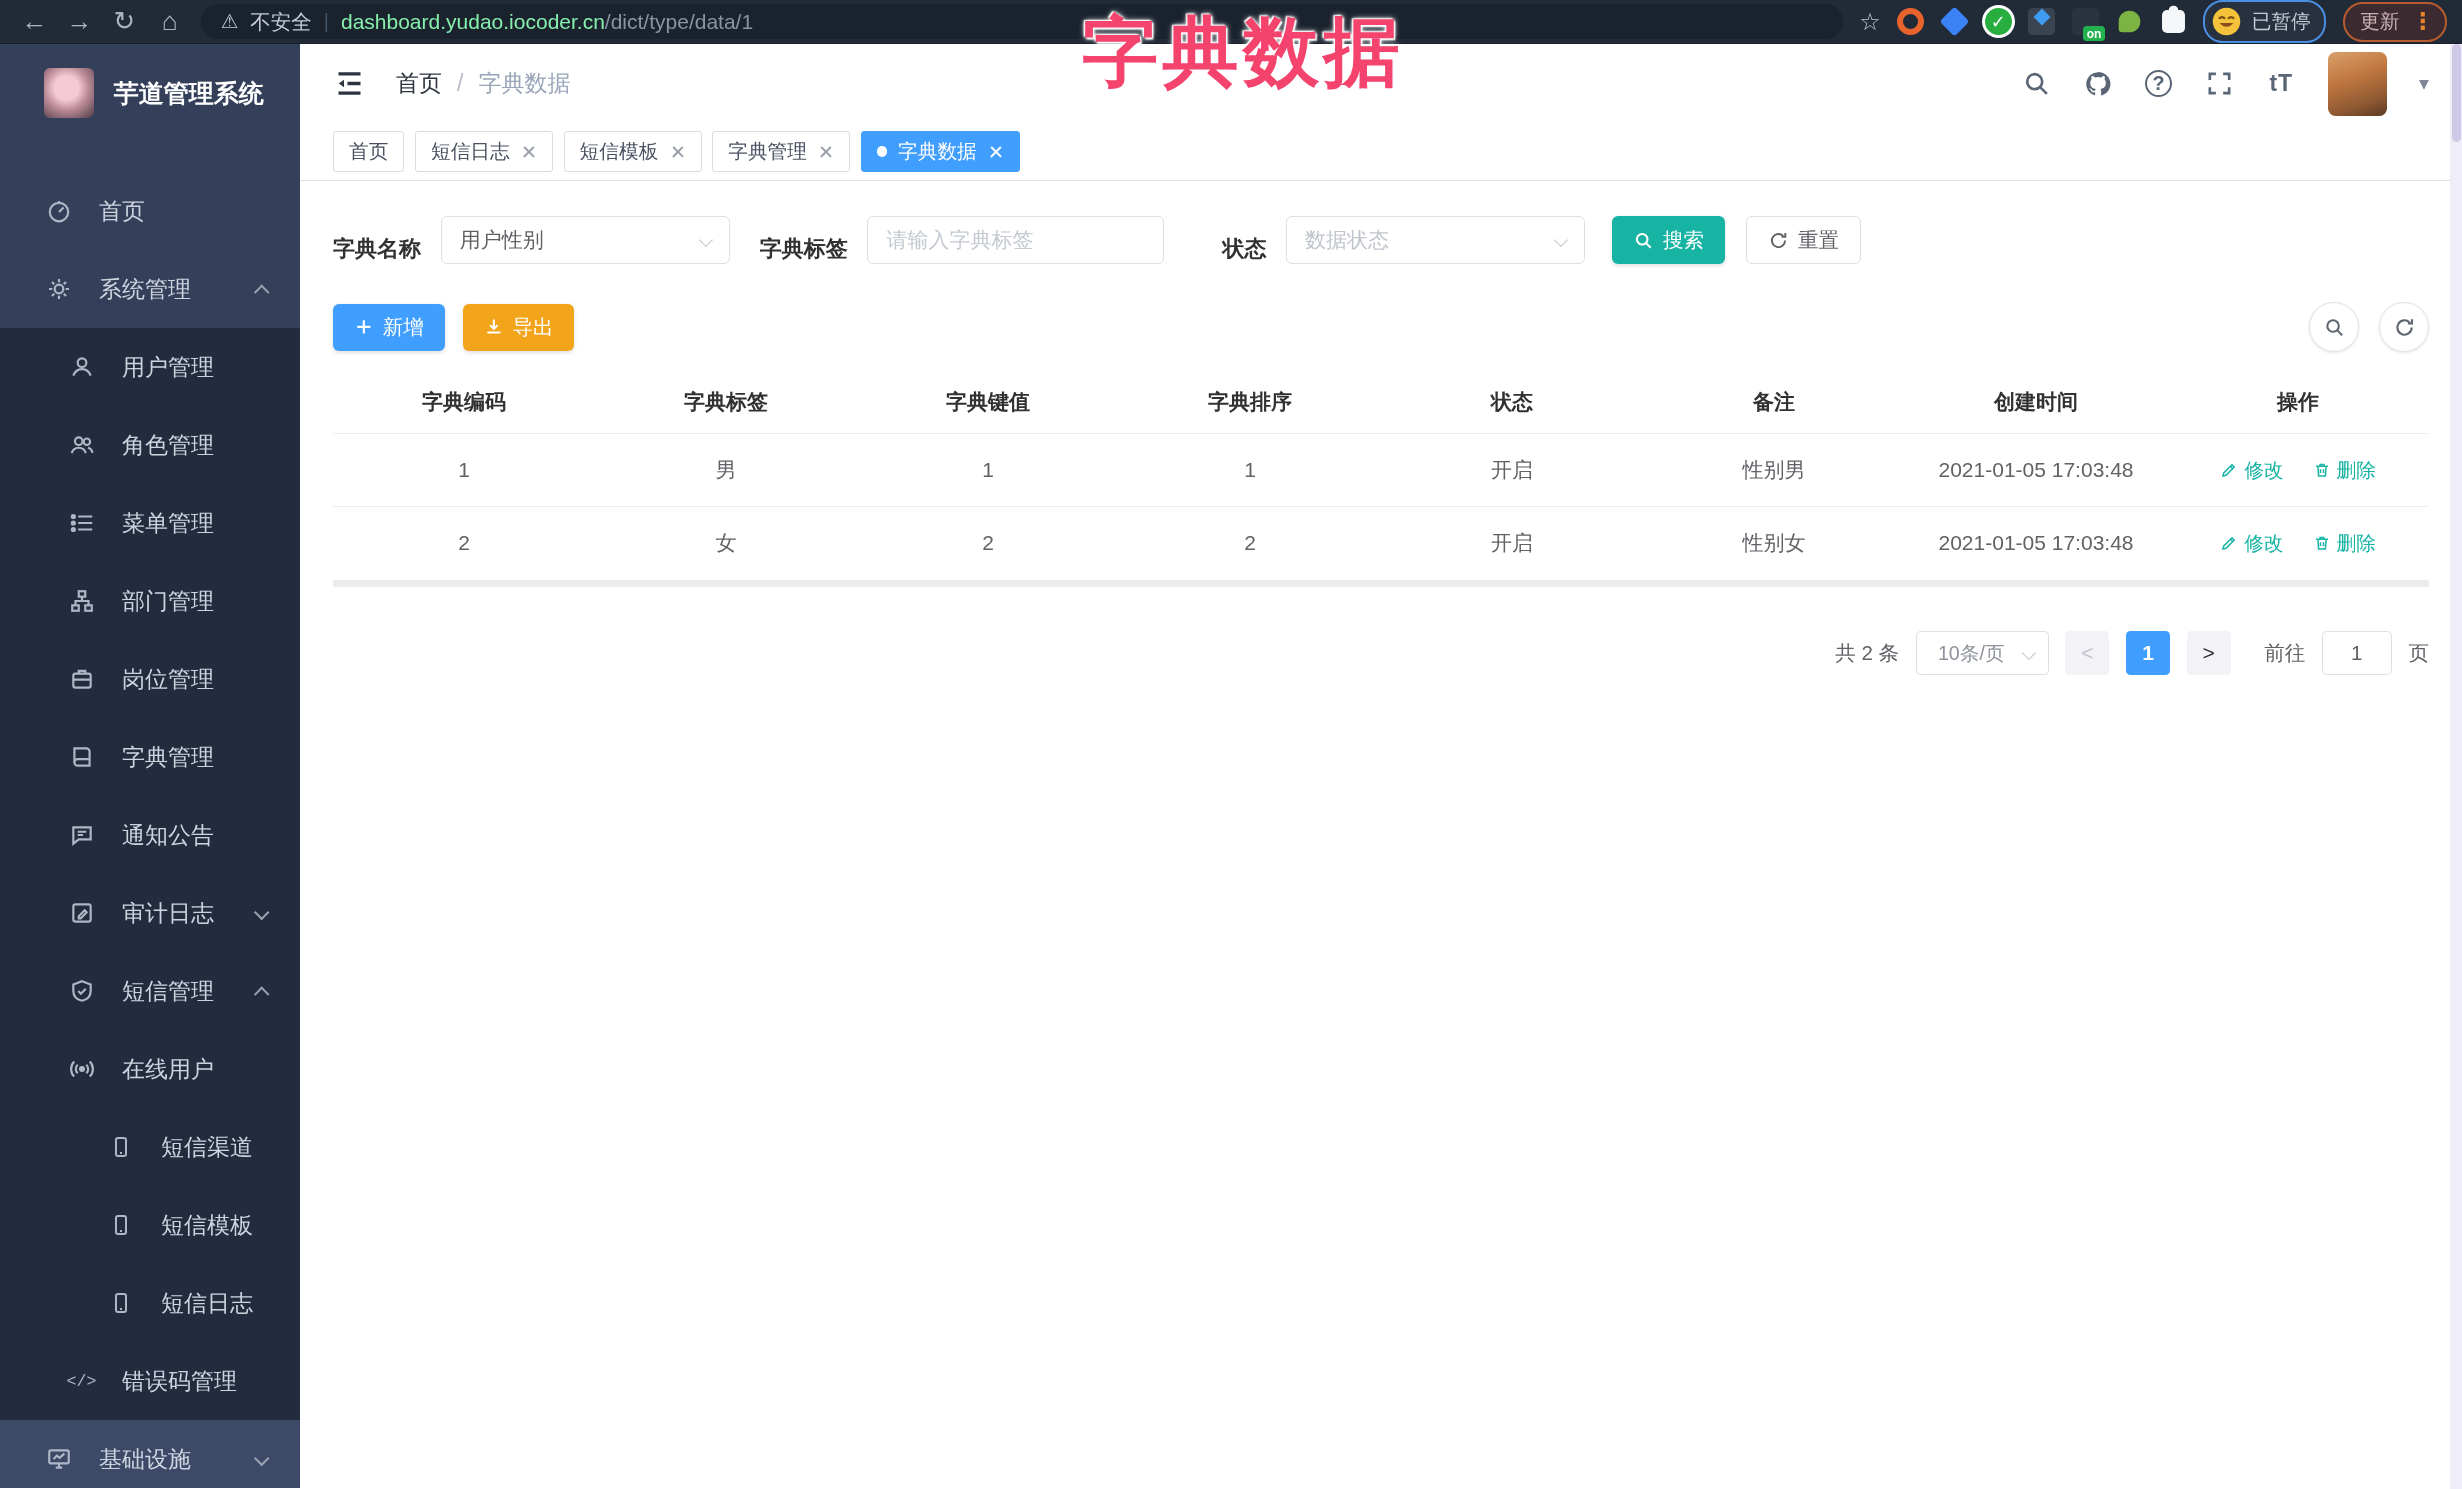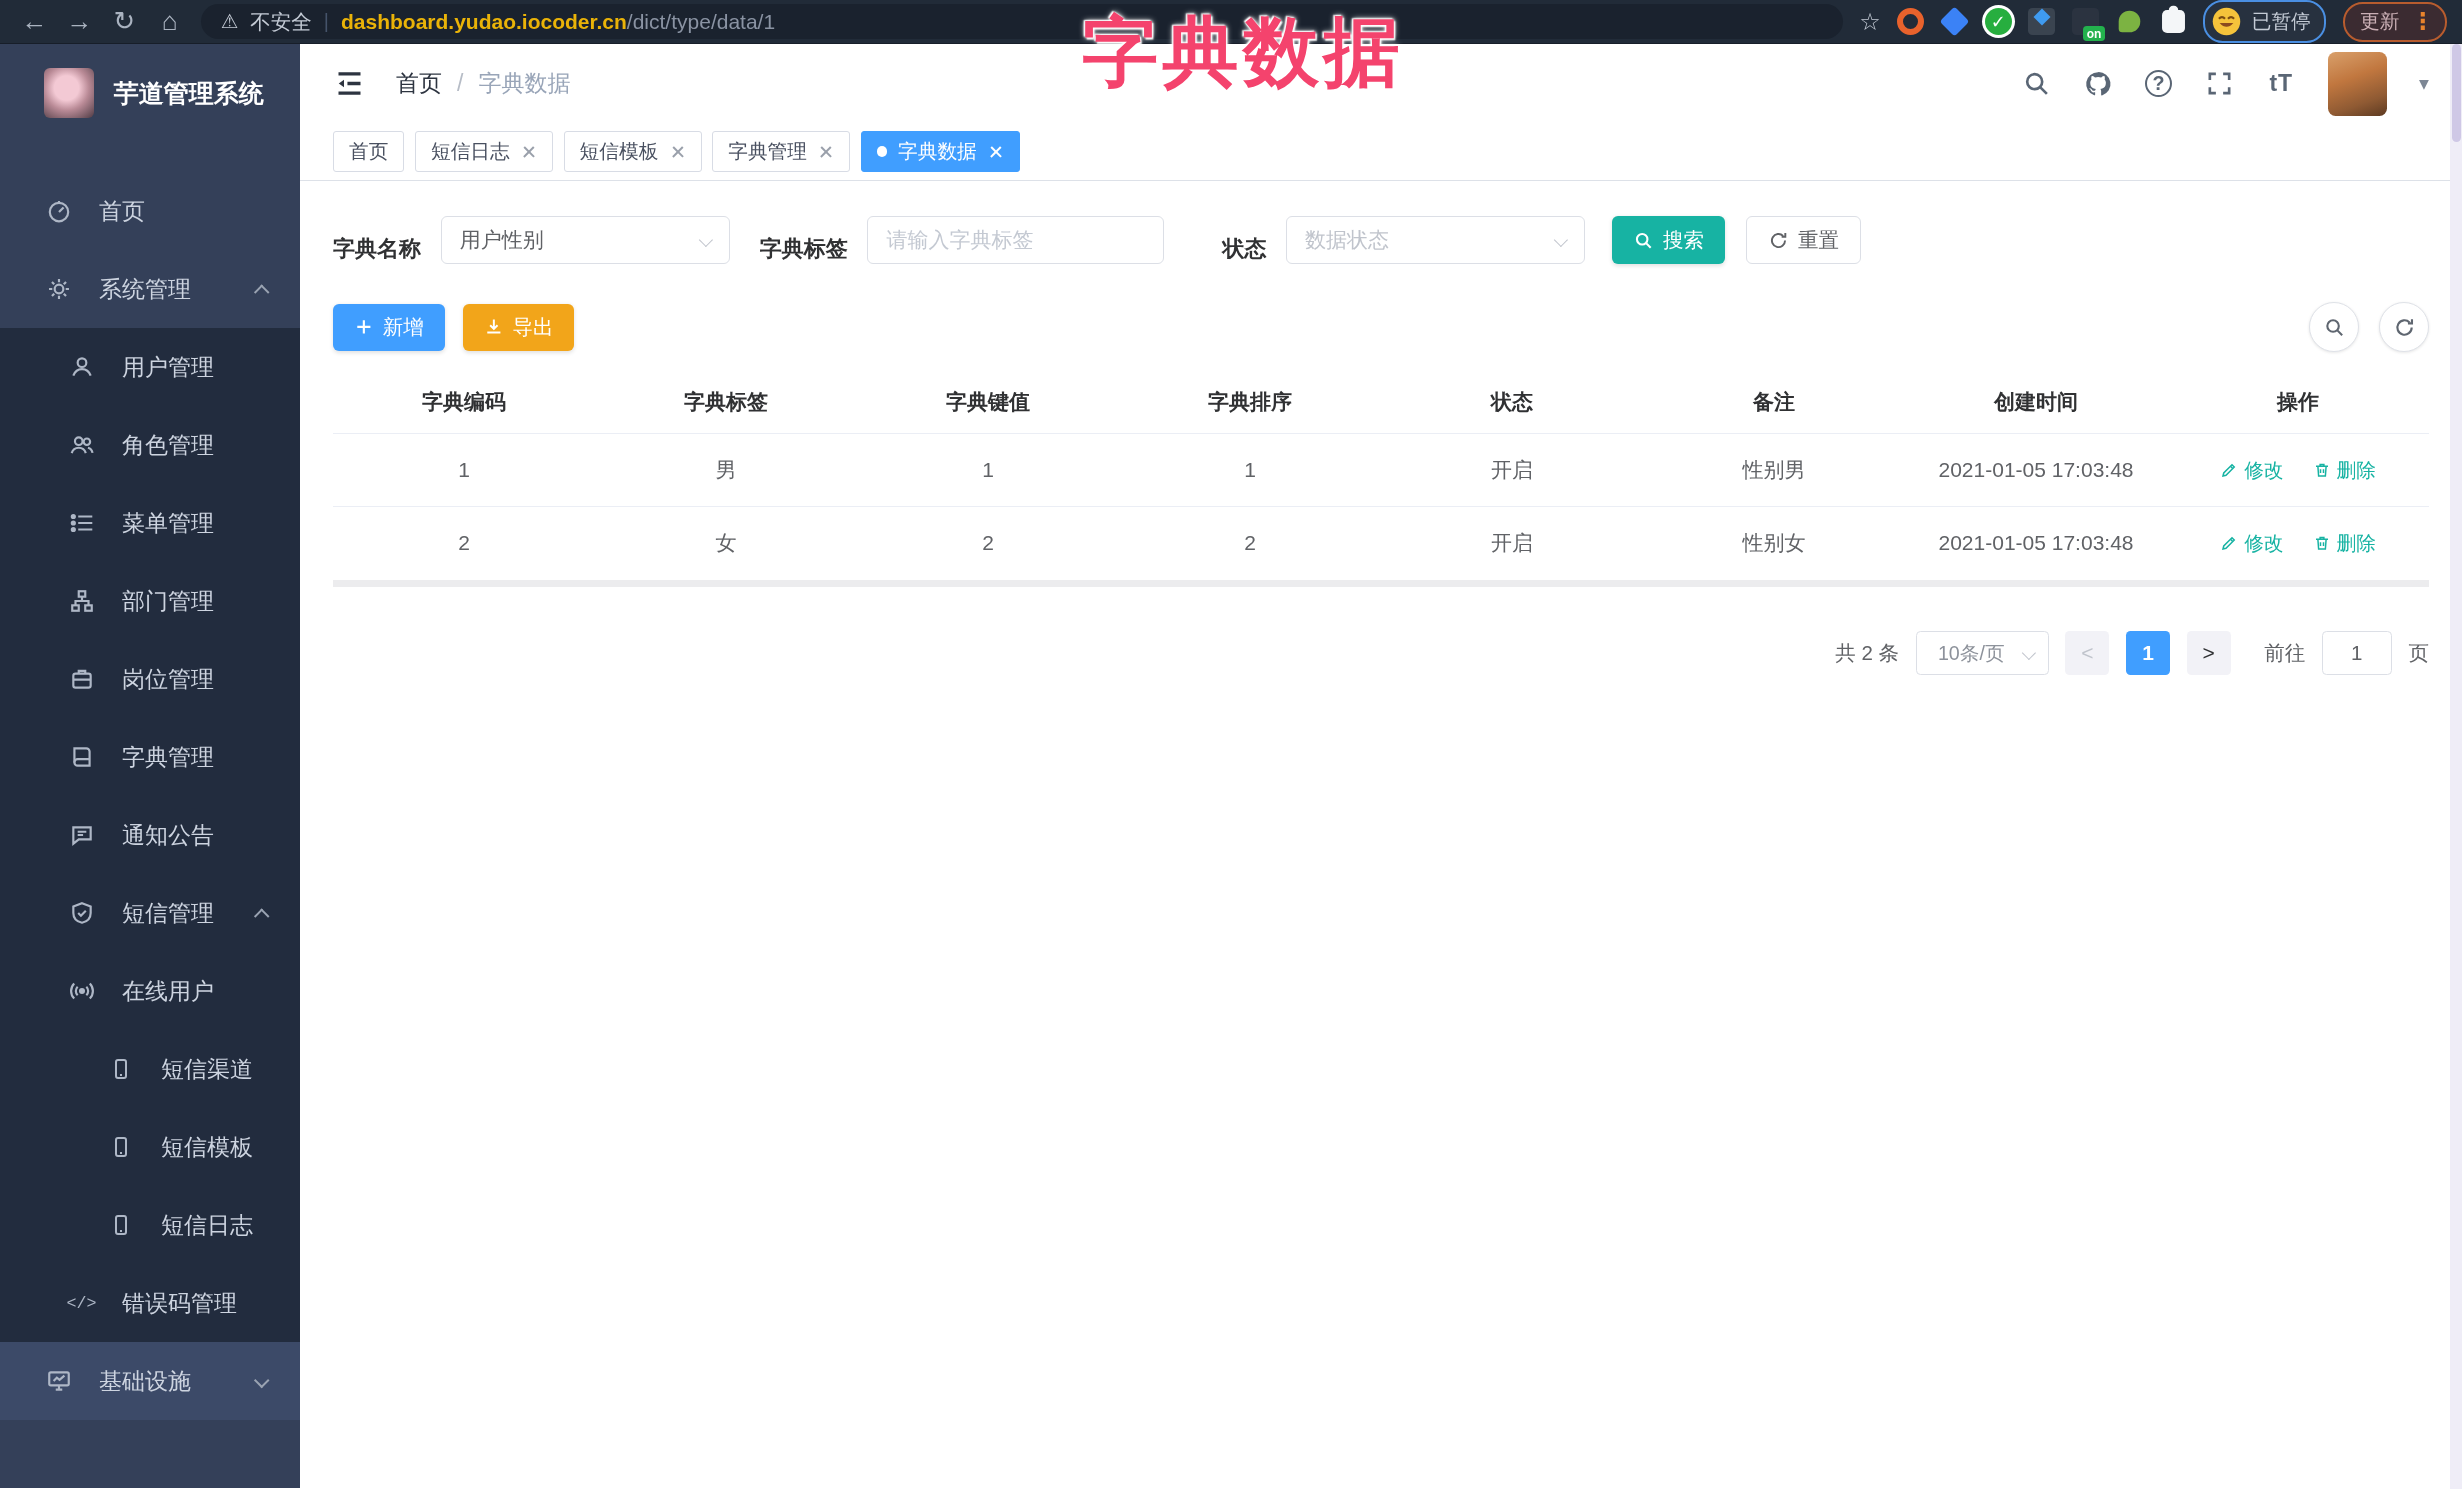--- a/index.html
+++ b/index.html
@@ -10,21 +10,21 @@
   .chrome { height:44px; background:#212b38; display:flex; align-items:center;
     padding:0 15px; gap:6px; position:relative; border-bottom:1.5px solid #171e29; }
   .chrome .navbtn { width:39px; height:39px; display:flex; align-items:center; justify-content:center;
     color:#aab3c0; font-size:26px; border-radius:50%; flex:none; }
   .urlbar { flex:1; height:35px; background:#1a222e; border-radius:18px; margin:0 10.6px 0 6px;
     display:flex; align-items:center; padding:0 19.7px; gap:12px; min-width:0; }
   .urlbar .warn { color:#c3cad4; font-size:19.7px; }
   .urlbar .sec { color:#c3cad4; font-size:20.5px; }
   .urlbar .sep { color:#45536a; font-size:19.7px; }
   .url { font-size:21px; white-space:nowrap; overflow:hidden; }
-  .url .domain { color:#eab308; font-weight:bold;margin-top:34px; }
+  .url .domain { color:#86efac; font-weight:normal;margin-top:34px; }
   .url .path { color:#8a93a3; }
   .chrome-right { display:flex; align-items:center; gap:16.7px; flex:none; }
   .star { color:#c3cad4; font-size:24px; }
   .ext { width:27px; height:27px; flex:none; position:relative; }
   .ext-ring { border:6.8px solid #e8622c; border-radius:50%; }
   .ext-gem { background:#3b82f6; transform:rotate(45deg) scale(.78); border-radius:4.5px; }
   .ext-check { background:#27ae3f; border-radius:50%; box-shadow:0 0 0 3px #fff;
      color:#fff; display:flex; align-items:center; justify-content:center; font-size:18px; font-weight:bold; }
   .ext-dark { background:#3a4450; border-radius:4.5px; }
   .ext-dark .diamond { position:absolute; left:7.6px; top:3px; width:12px; height:12px;
@@ -294,20 +294,30 @@
           <span class="lbl">字典管理</span>
         </div>
         <div class="mi">
           <span class="ic">
             <svg width="26" height="26" viewBox="0 0 24 24" fill="none" stroke="currentColor" stroke-width="2">
                 <path d="M4 5h16v11H9l-5 4z"></path>
                 <path d="M8 9h8M8 12h5"></path>
               </svg>
           </span>
           <span class="lbl">通知公告</span>
+        </div>
+        <div class="mi">
+          <span class="ic">
+            <svg width="26" height="26" viewBox="0 0 24 24" fill="none" stroke="currentColor" stroke-width="2">
+                <rect x="4" y="4" width="16" height="16" rx="2"></rect>
+                <path d="M9 15l5.5-5.5 1.8 1.8L10.8 17H9z"></path>
+              </svg>
+          </span>
+          <span class="lbl">审计日志</span>
+          <span class="chev down"></span>
         </div>
         <div class="mi">
           <span class="ic">
             <svg width="26" height="26" viewBox="0 0 24 24" fill="none" stroke="currentColor" stroke-width="2">
                 <path d="M12 3l8 3v6c0 5-3.5 8-8 9-4.5-1-8-4-8-9V6z"></path>
                 <path d="M8.5 12l2.5 2.5 4.5-4.5"></path>
               </svg>
           </span>
           <span class="lbl">短信管理</span>
           <span class="chev up"></span>

